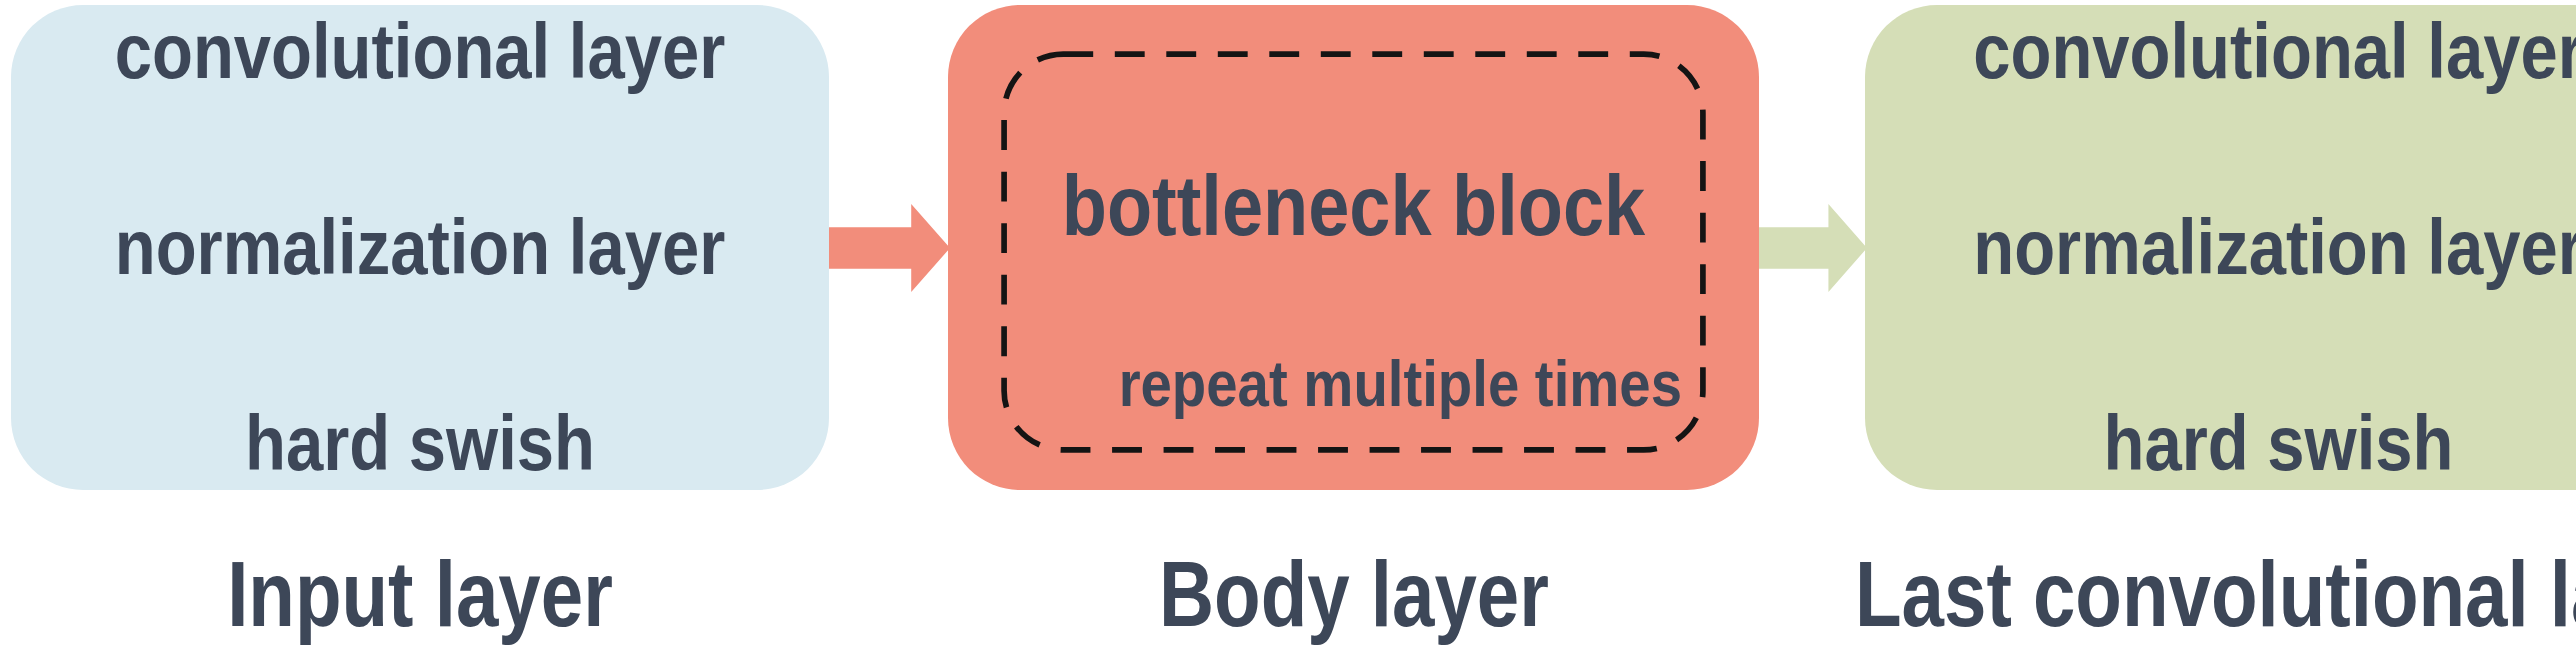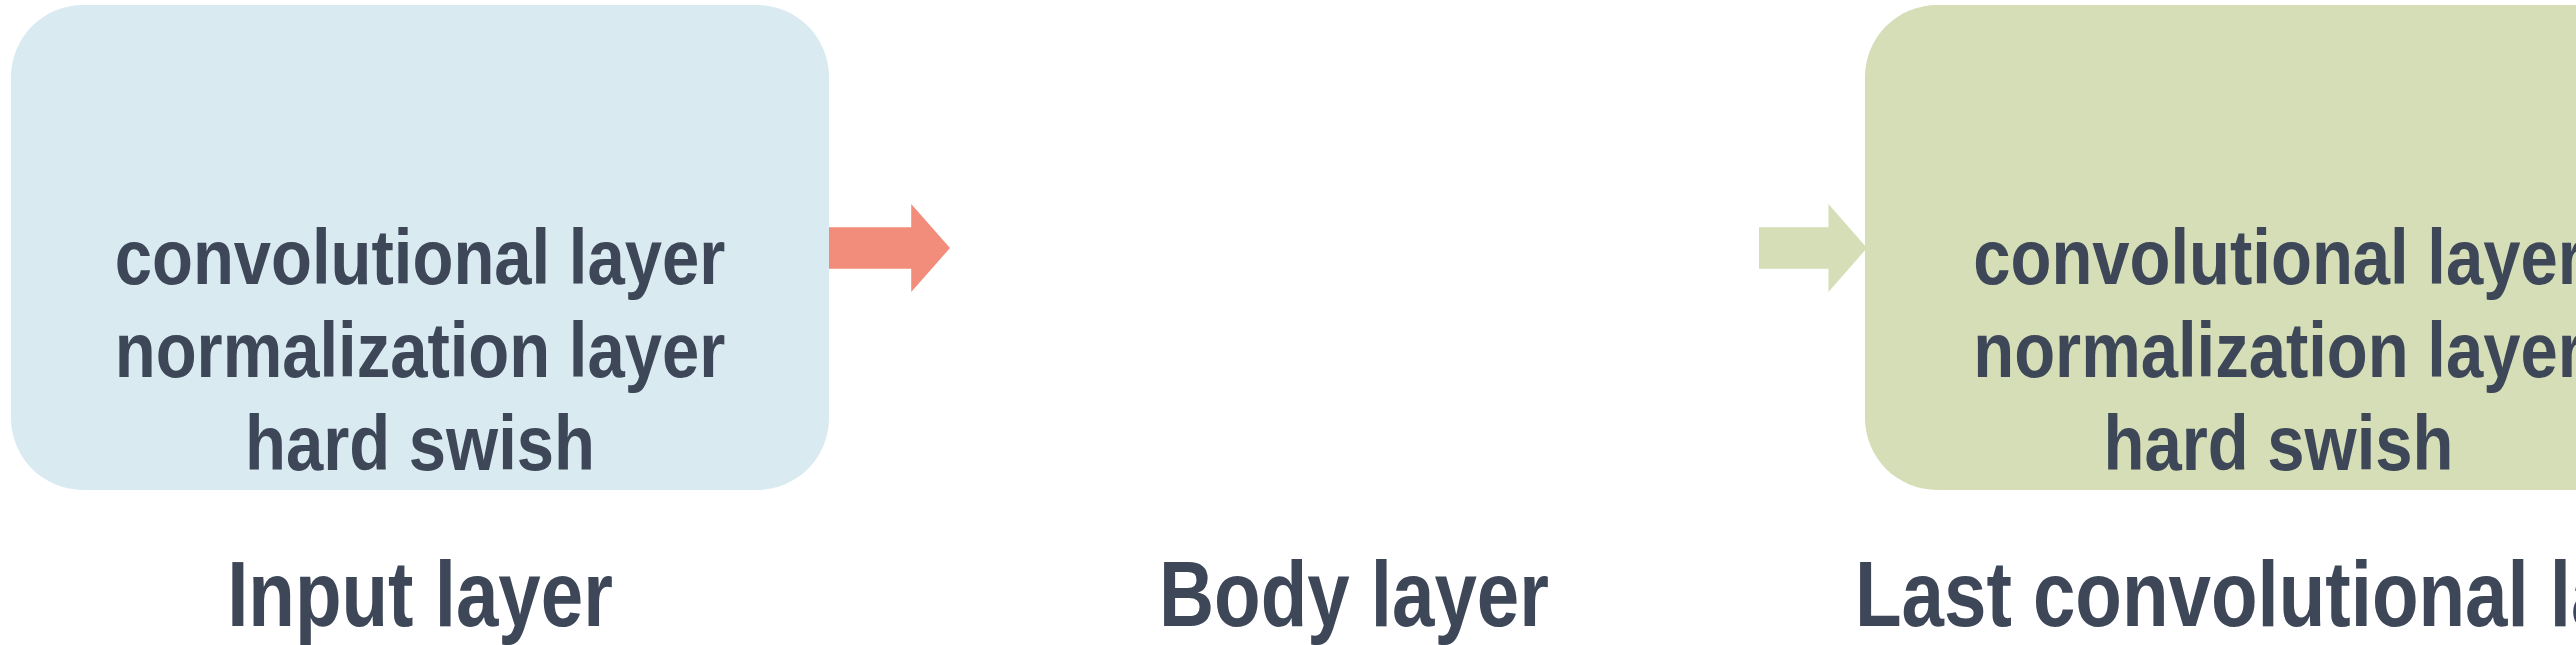--- a/index.html
+++ b/index.html
@@ -23,21 +23,21 @@
     position: absolute;
     top: 5.2px;
     height: 485px;
     border-radius: 72px;
   }
   .box-lines {
     position: absolute;
     inset: 0;
     display: flex;
     flex-direction: column;
-    justify-content: flex-end;
+    justify-content: space-between;
     align-items: stretch;
   }
   .line {
     display: block;
     width: 100%;
     text-align: center;
     font-size: 77px;
     line-height: 93px;
     font-weight: 700;
     transform: scaleX(0.87);
@@ -114,20 +114,27 @@
       <span class="line">convolutional layer</span>
       <span class="line">normalization layer</span>
       <span class="line">hard swish</span>
     </div>
   </div>
 
   <svg class="arrow arrow-1" viewBox="0 0 234 170" preserveAspectRatio="none">
     <polygon points="0,45 159,45 159,0 234,85 159,170 159,125 0,125" fill="#f28d7b"></polygon>
   </svg>
 
+  <div class="box box-body" style="background-color: rgb(242, 141, 123);">
+    <svg class="dashed-frame" viewBox="0 0 1369 780" preserveAspectRatio="none">
+      <rect x="6" y="6" width="1357" height="768" rx="115" ry="115" fill="none" stroke-width="11" stroke-dasharray="58 42" stroke="#141414"></rect>
+    </svg>
+    <div class="body-title">bottleneck block</div>
+    <div class="body-note">repeat multiple times</div>
+  </div>
 
   <svg class="arrow arrow-2" viewBox="0 0 210 170" preserveAspectRatio="none">
     <polygon points="0,45 135,45 135,0 210,85 135,170 135,125 0,125" fill="#d5deb7"></polygon>
   </svg>
 
   <div class="box box-lastconv" style="background-color: rgb(213, 222, 183);">
     <div class="box-lines">
       <span class="line">convolutional layer</span>
       <span class="line">normalization layer</span>
       <span class="line">hard swish</span>

